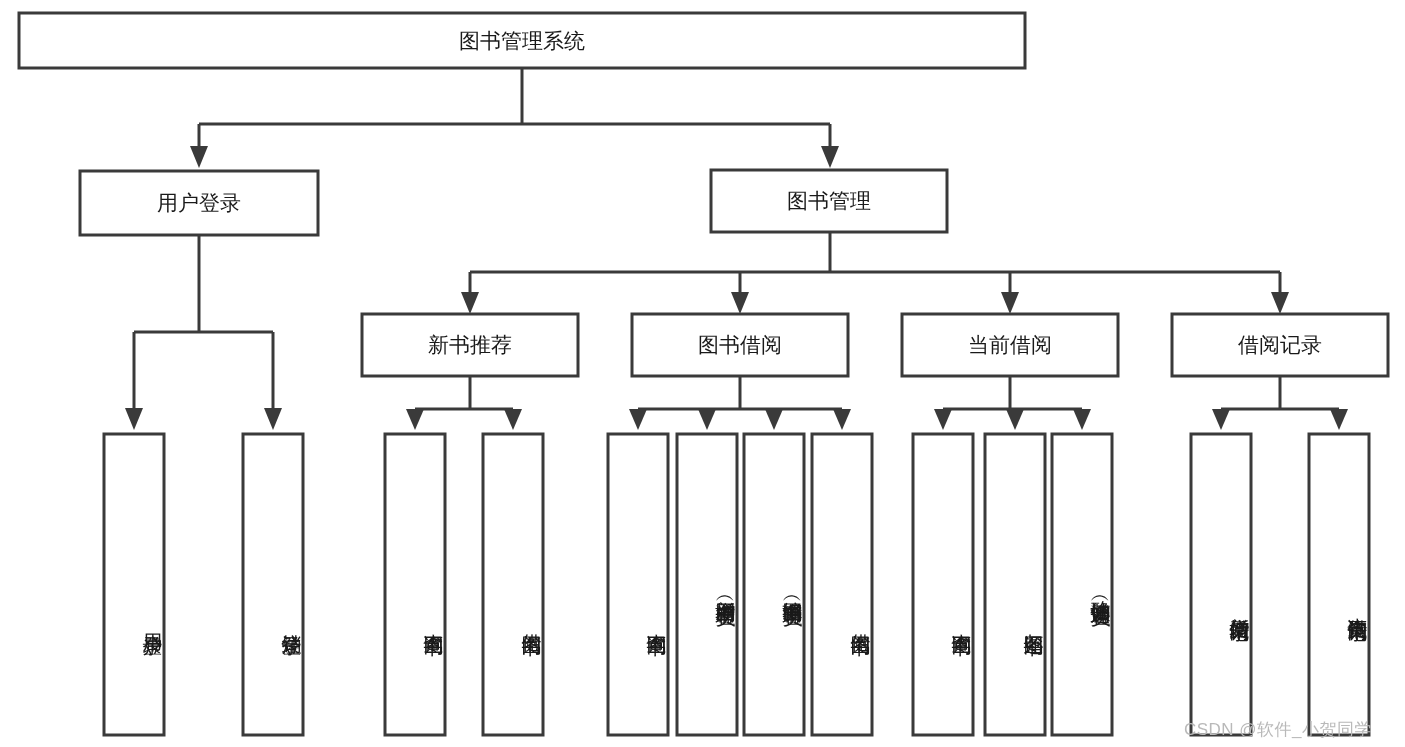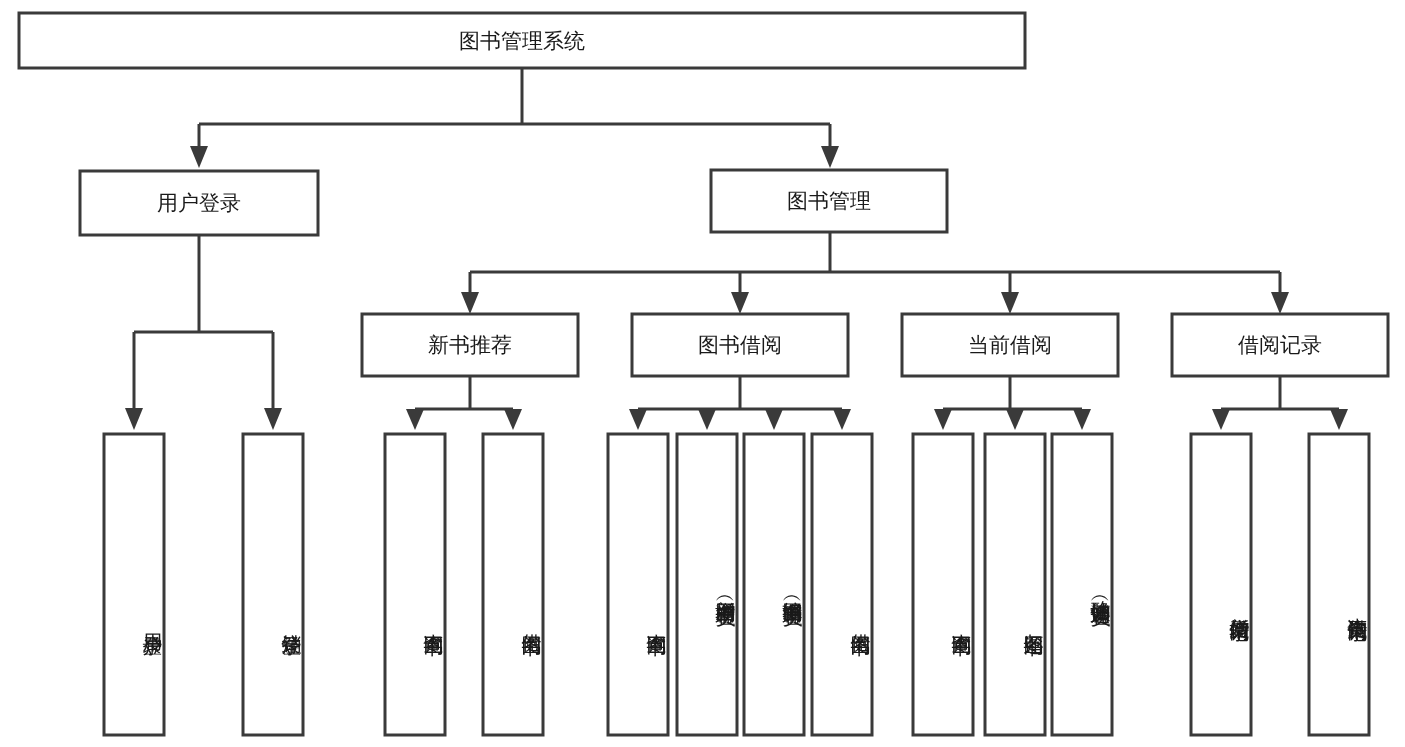--- a/index.html
+++ b/index.html
@@ -205,14 +205,15 @@
   <div class="leaf-label" style="left:608px; top:510px; width:60px; height:220px;">查询图书</div>
   <div class="leaf-label" style="left:677px; top:444px; width:60px; height:290px;">新增图书（管理员）</div>
   <div class="leaf-label" style="left:744px; top:444px; width:60px; height:290px;">编辑图书（管理员）</div>
   <div class="leaf-label" style="left:812px; top:510px; width:60px; height:220px;">借阅图书</div>
   <div class="leaf-label" style="left:913px; top:510px; width:60px; height:220px;">查询图书</div>
   <div class="leaf-label" style="left:985px; top:510px; width:60px; height:220px;">归还图书</div>
   <div class="leaf-label" style="left:1052px; top:444px; width:60px; height:290px;">确认归还（管理员）</div>
   <div class="leaf-label" style="left:1191px; top:480px; width:60px; height:250px;">新增借阅记录</div>
   <div class="leaf-label" style="left:1309px; top:480px; width:60px; height:250px;">查询借阅记录</div>
 
+  <div class="watermark">CSDN @软件_小贺同学</div>
 
 </div>
 
 </body></html>

